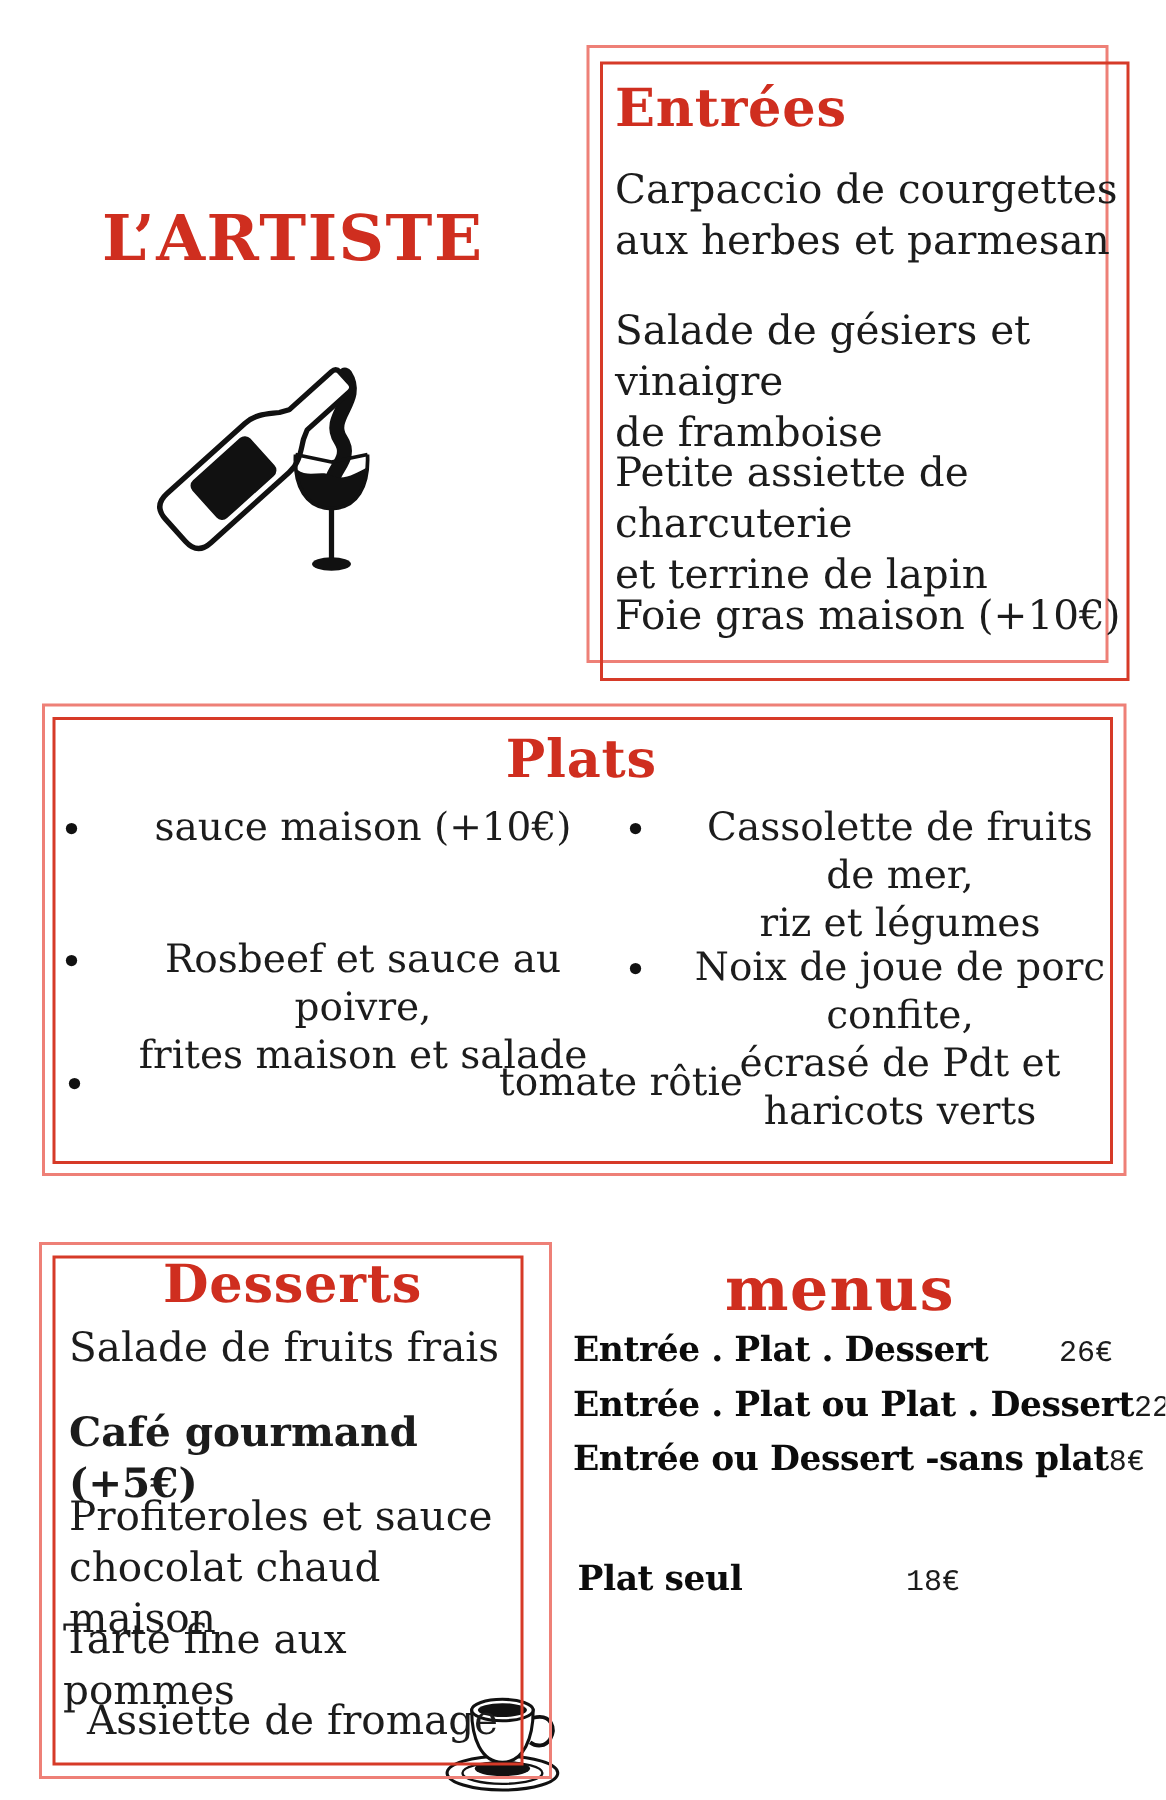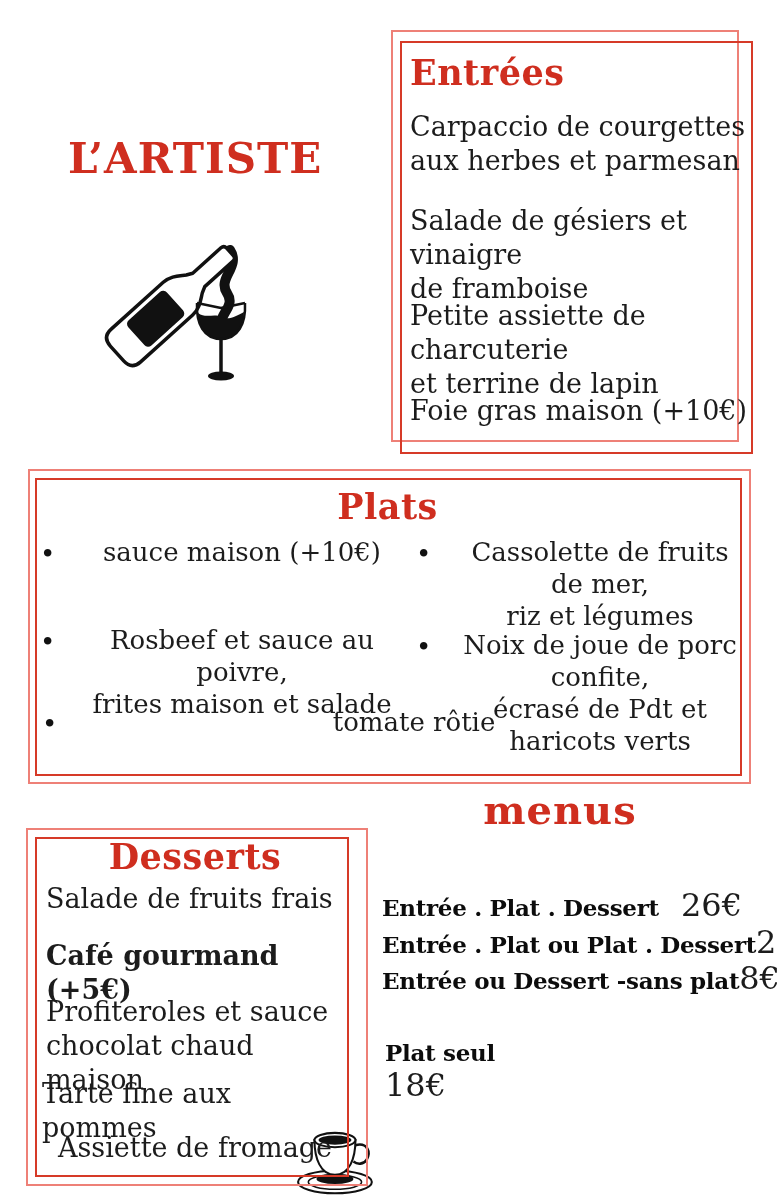--- a/index.html
+++ b/index.html
@@ -33,27 +33,27 @@
   #plat-cell-0{left:40px;top:536px;width:366px;}
   #plat-cell-1{left:416px;top:536px;width:330px;}
   #plat-cell-2{left:40px;top:624px;width:366px;}
   #plat-cell-3{left:416px;top:629px;width:330px;}
   #plat-cell-4{left:42px;top:706px;width:706px;}
   #desserts-heading{left:26px;top:836px;width:338px;text-align:center;font-size:35px;}
   .dessert-item{left:46px;width:300px;font-size:27px;line-height:34px;}
   #dessert-item-0{top:882px;} #dessert-item-1{top:939px;font-weight:bold;}
   #dessert-item-2{top:995px;} #dessert-item-3{top:1077px;left:42px;}
   #dessert-item-4{top:1131px;margin-left:12px;}
-  #menus-heading{left:482px;top:786px;width:156px;text-align:center;font-size:40px;letter-spacing:1px;}
+  #menus-heading{left:482px;top:836px;width:156px;text-align:center;font-size:40px;letter-spacing:1px;}
   .menu-row{position:absolute;z-index:3;left:382px;width:360px;display:flex;
             justify-content:space-between;align-items:baseline;margin-top:24px;}
   #menu-row-0{top:862px;} #menu-row-1{top:899px;} #menu-row-2{top:935px;}
-  #menu-row-3{top:1015px;left:385px;width:255px;flex-direction:column;}
+  #menu-row-3{top:1015px;left:385px;width:255px;}
   .menu-label{font-weight:800;font-size:23px;letter-spacing:-0.3px;white-space:nowrap;color:#0c0c0c;}
-  .menu-price{font-size:32px;color:#1c1c1c;}
+  .menu-price{font-size:20px;color:#1c1c1c;font-family:Liberation Mono, monospace;}
   
   #bottle-illustration{position:absolute;left:100px;top:212px;width:170px;height:185px;z-index:1;}
   #coffee-illustration{position:absolute;left:296px;top:1120px;width:82px;height:78px;z-index:1;}
 </style>
 </head>
 <body>
 
 <div id="canvas">
 
   <div class="frame light" id="entrees-frame-light"></div>

